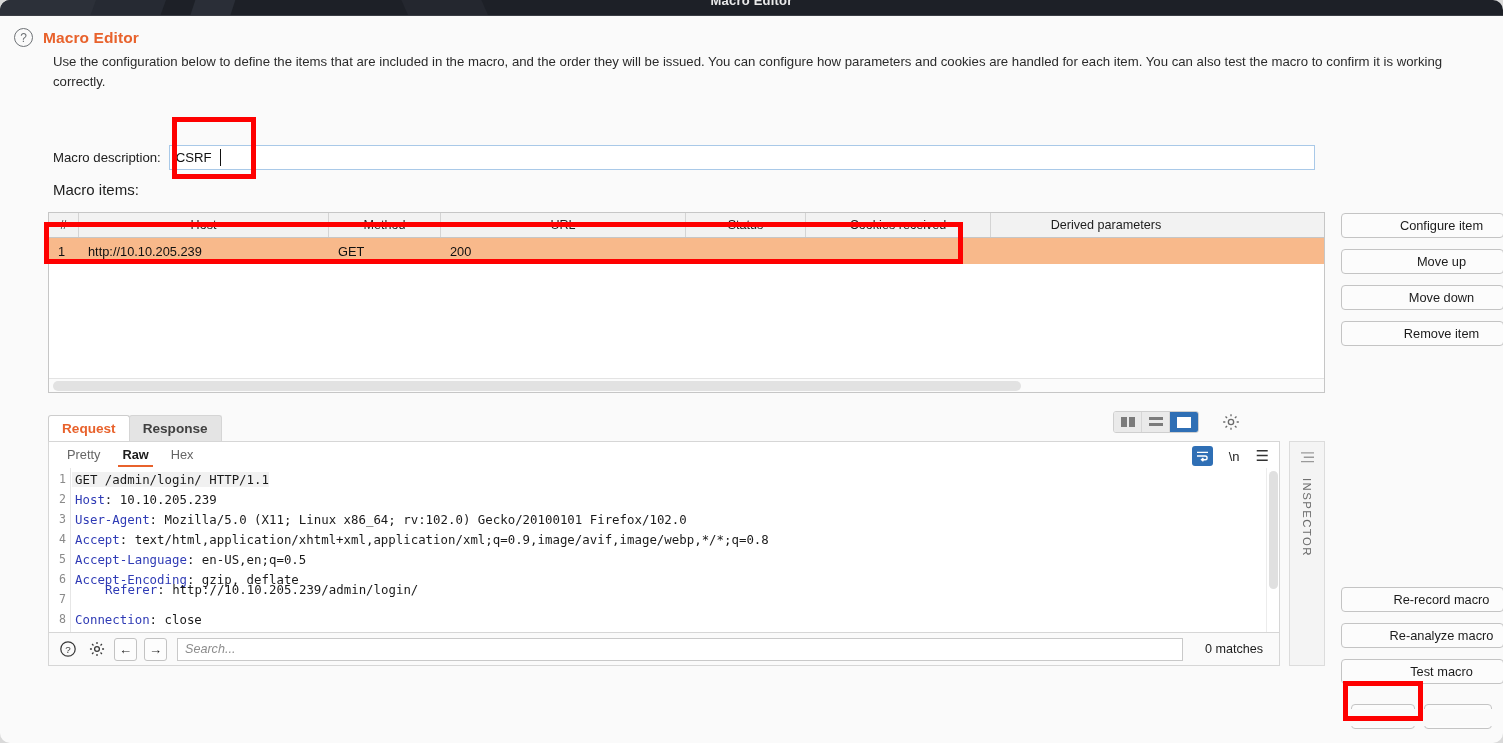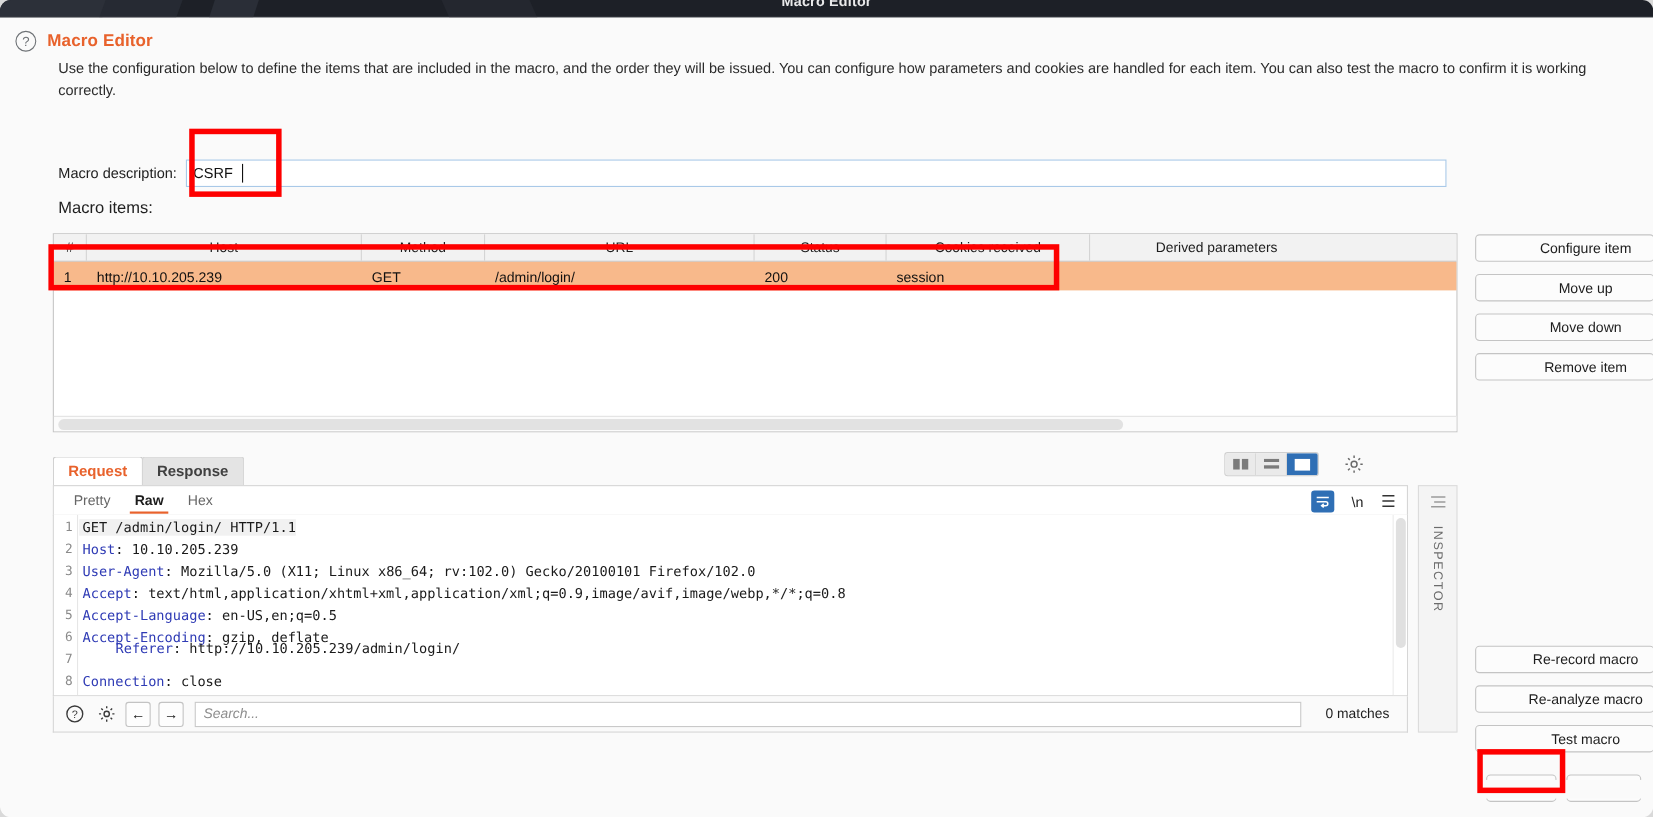--- a/index.html
+++ b/index.html
@@ -419,23 +419,21 @@
           <div class="th" style="width: 245px;">URL</div>
           <div class="th" style="width: 120px;">Status</div>
           <div class="th" style="width: 185px;">Cookies received</div>
           <div class="th" style="width: 230px;">Derived parameters</div>
         </div>
       <div id="tbody">
           <div class="trow">
             <div class="td" style="width: 30px;">1</div>
             <div class="td" style="width: 250px;">http://10.10.205.239</div>
             <div class="td" style="width: 112px;">GET</div>
-            <div class="td" style="width: 245px;">/admin/login/</div>
             <div class="td" style="width: 120px;">200</div>
-            <div class="td" style="width: 185px;">session</div>
             <div class="td" style="width: 230px;"></div>
           </div>
         </div>
       <div id="tbl-hscroll">
         <div class="thumb"></div>
       </div>
     </div>
 
     <div class="rbtn" id="b-configure">Configure item</div>
     <div class="rbtn" id="b-moveup">Move up</div>

